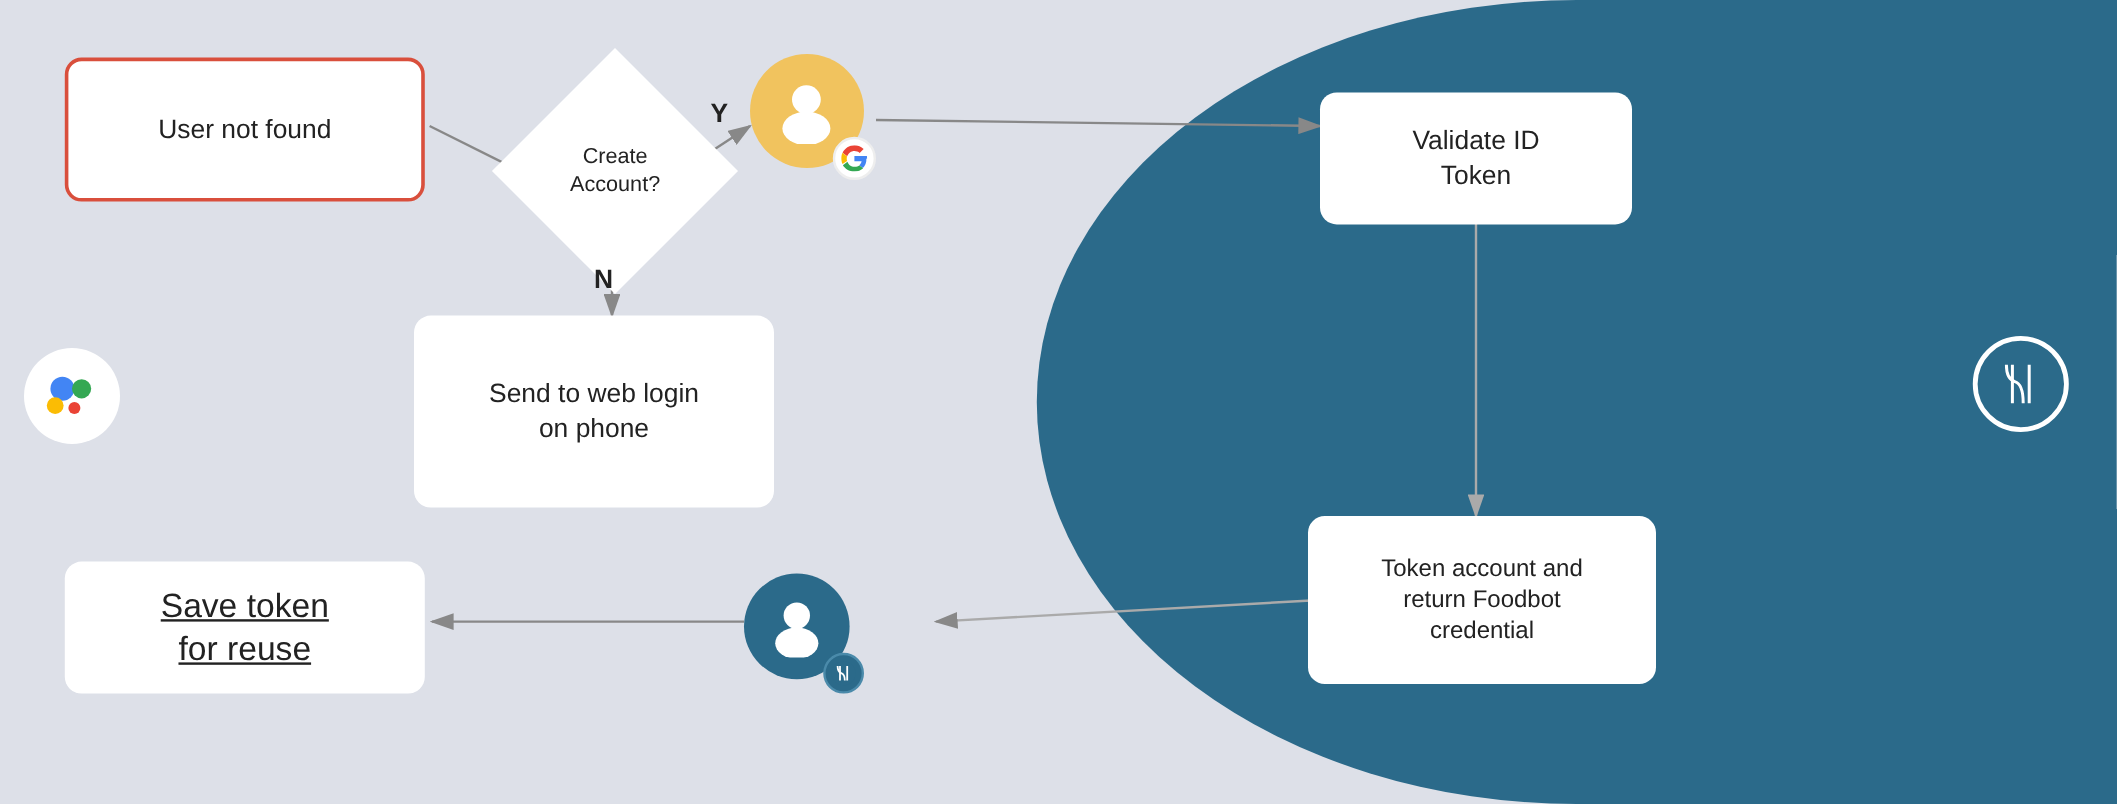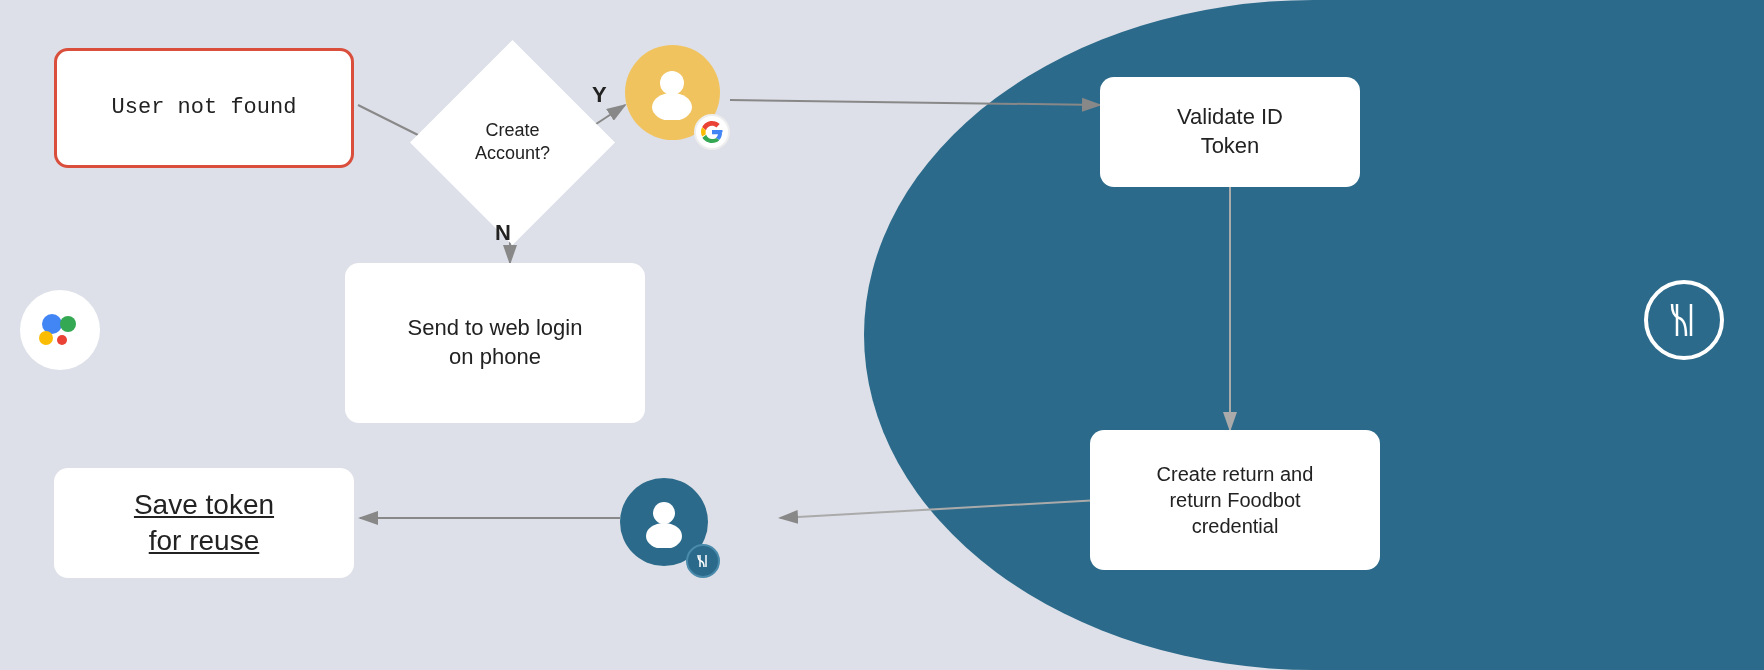--- a/index.html
+++ b/index.html
@@ -39,21 +39,20 @@
       justify-content: center;
       text-align: center;
       font-size: 20px;
       font-weight: 400;
       color: #222;
       line-height: 1.3;
     }
 
     .node-box.red-border {
       border: 3px solid #d94f3c;
-      font-family: Liberation Mono, monospace;
     }
 
     .node-diamond {
       position: absolute;
       background: white;
       display: flex;
       align-items: center;
       justify-content: center;
       text-align: center;
       font-size: 18px;
@@ -168,21 +167,21 @@
   <span style="white-space:pre-line;">Send to web login
 on phone</span>
 </div>
 
 <div class="node-box" style="left:1100px; top:48px; width:260px; height:110px; font-size:22px;margin-top:29px;">
   <span style="white-space:pre-line;">Validate ID
 Token</span>
 </div>
 
 <div class="node-box" style="left:1090px; top:430px; width:290px; height:140px; font-size:20px;">
-  <span style="white-space:pre-line;">Create return and
+  <span style="white-space:pre-line;">Token account and
 return Foodbot
 credential</span>
 </div>
 
 <div class="node-box" style="left:54px; top:468px; width:300px; height:110px; font-size:28px;text-decoration:underline;">
   <span style="white-space:pre-line;">Save token
 for reuse</span>
 </div>
 
 <div class="google-assistant" style="left:20px; top:290px;">

